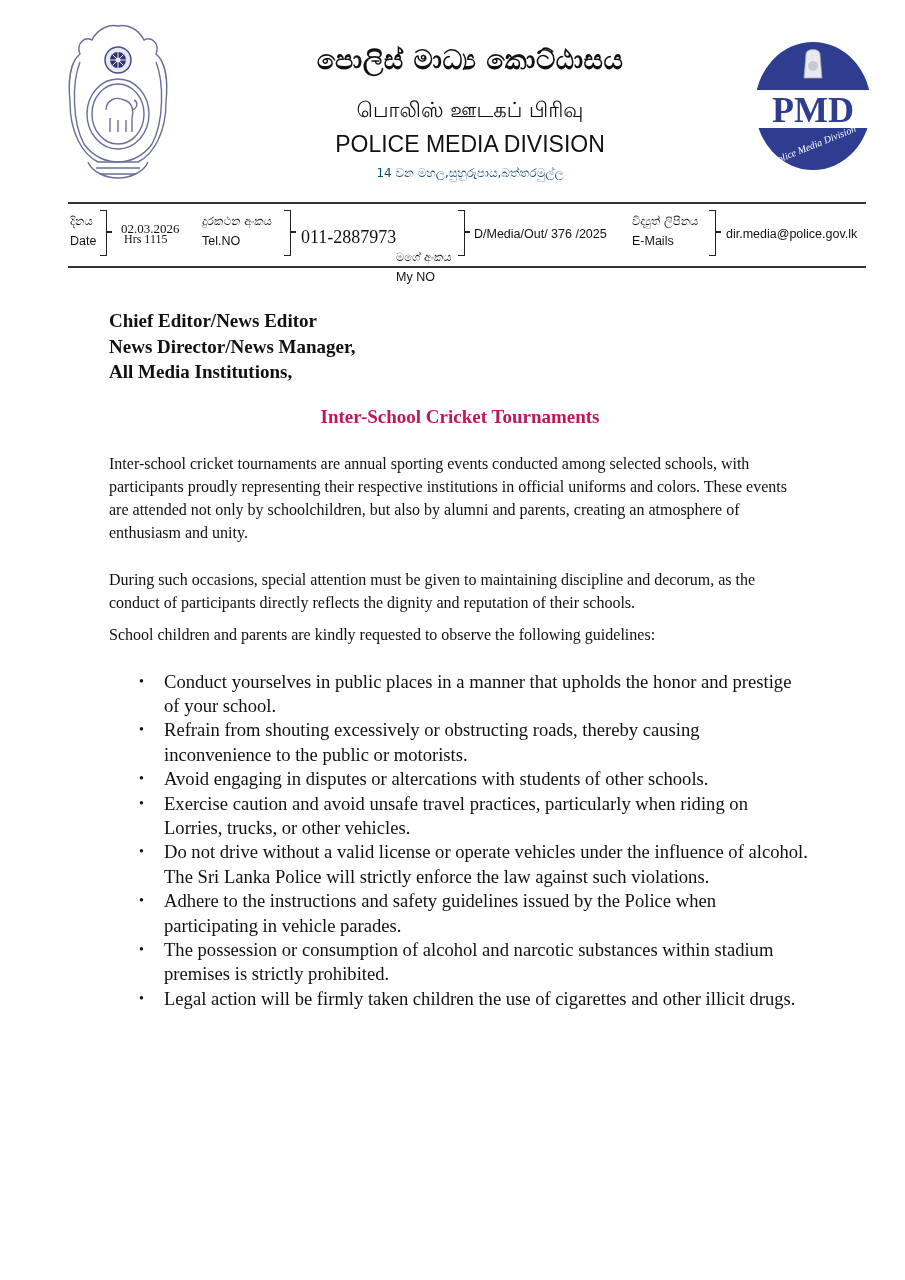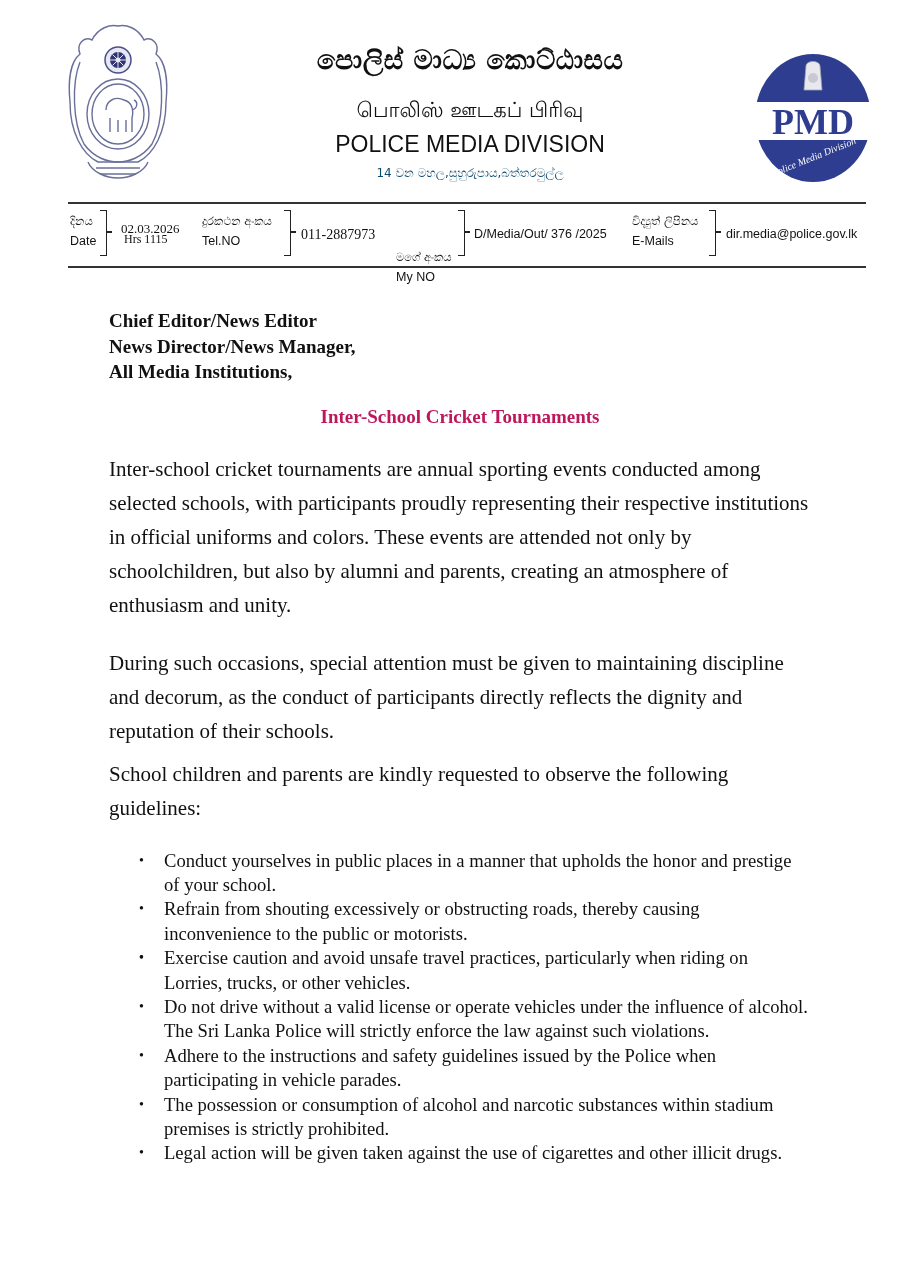--- a/index.html
+++ b/index.html
@@ -1,20 +1,20 @@
 <!DOCTYPE html>
 <html><head>
 <meta charset="utf-8">
 <style>
   html, body { margin: 0; padding: 0; background: #ffffff; }
   body { width: 905px; height: 1280px; position: relative; overflow: hidden; color: #111; }
 
   
   .crest { position: absolute; left: 62px; top: 22px; width: 112px; height: 162px; }
-  .pmd-logo { position: absolute; left: 752px; top: 50px; width: 122px; height: 135px; }
+  .pmd-logo { position: absolute; left: 752px; top: 38px; width: 122px; height: 135px; }
 
   .head-text { position: absolute; left: 300px; top: 40px; width: 340px; text-align: center; }
   .head-si { font-family: "DejaVu Sans", sans-serif; font-weight: bold; font-size: 27px; line-height: 40px; color: #111; letter-spacing: 0.5px; }
   .head-ta { font-family: "DejaVu Sans", sans-serif; font-size: 21px; line-height: 34px; color: #111; margin-top: 13px; }
   .head-en { font-family: "Liberation Sans", sans-serif; font-size: 23px; line-height: 30px; color: #111; margin-top: 2px; }
   .head-addr { font-family: "DejaVu Sans", sans-serif; font-size: 12px; line-height: 28px; color: #0c4a6e; }
 
   
   .rule { position: absolute; left: 68px; width: 798px; height: 2px; background: #333; }
   .rule.top { top: 202px; }
@@ -25,21 +25,21 @@
   .ref-label .si { font-family: "DejaVu Sans", sans-serif; font-size: 11.5px; }
   .bracket { position: absolute; top: 210px; width: 6px; height: 44px; border: 1.5px solid #222; border-left: none; }
   .bracket::after { content: ""; position: absolute; right: -6px; top: 20px; width: 5px; height: 1.5px; background: #222; }
   .ref-value { position: absolute; font-family: "Liberation Serif", serif; font-size: 13px; color: #111; white-space: nowrap; }
   .ref-value.sans { font-family: "Liberation Sans", sans-serif; font-size: 12.5px; }
 
   
   .doc { position: absolute; left: 109px; top: 308px; width: 700px; font-family: "Liberation Serif", serif; color: #111; }
   .addressee { font-weight: bold; font-size: 19px; line-height: 25.5px; }
   .doc-title { text-align: center; color: #c8202c; font-weight: bold; font-size: 19px; line-height: 24px; margin-top: 20px; padding-left: 2px; }
-  .para { font-size: 21px; line-height: 34px; margin: 0; }
+  .para { font-size: 16px; line-height: 23px; margin: 0; }
   .p1 { margin-top: 23px; }
   .p2 { margin-top: 24px; }
   .p3 { margin-top: 9px; }
   .bullets { list-style: none; margin: 24px 0 0 0; padding: 0; }
   .bullets li { position: relative; padding-left: 55px; font-size: 18.6px; line-height: 24.4px; }
   .bullets li .dot { position: absolute; left: 30px; top: 0; font-size: 14px; }
 </style>
 </head>
 <body>
 
@@ -92,21 +92,21 @@
 </div>
 <div class="bracket" style="left:100px;"></div>
 <div class="ref-value" style="left:121px; top:221px;">02.03.2026</div>
 <div class="ref-value" style="left:124px; top:232px; font-size:12px;">Hrs 1115</div>
 
 <div class="ref-cell" style="left:202px;">
   <div class="ref-label"><span class="si">දුරකථන අංකය</span></div>
   <div class="ref-label">Tel.NO</div>
 </div>
 <div class="bracket" style="left:284px;"></div>
-<div class="ref-value" style="left:301px; top:227px; font-size:14px;">011-2887973</div>
+<div class="ref-value" style="left:301px; top:227px; font-size:18px;">011-2887973</div>
 
 <div class="ref-cell" style="left:396px;margin-top:36px;">
   <div class="ref-label"><span class="si">මගේ අංකය</span></div>
   <div class="ref-label">My NO</div>
 </div>
 <div class="bracket" style="left:458px;"></div>
 <div class="ref-value sans" style="left:474px; top:227px;">D/Media/Out/  376 /2025</div>
 
 <div class="ref-cell" style="left:632px;">
   <div class="ref-label"><span class="si">විද්‍යුත් ලිපිනය</span></div>
@@ -124,20 +124,20 @@
 
   <div class="doc-title" style="color: #be185d;">Inter-School Cricket Tournaments</div>
 
   <p class="para p1">Inter-school cricket tournaments are annual sporting events conducted among selected schools, with participants proudly representing their respective institutions in official uniforms and colors. These events are attended not only by schoolchildren, but also by alumni and parents, creating an atmosphere of enthusiasm and unity.</p>
   <p class="para p2">During such occasions, special attention must be given to maintaining discipline and decorum, as the conduct of participants directly reflects the dignity and reputation of their schools.</p>
   <p class="para p3">School children and parents are kindly requested to observe the following guidelines:</p>
 
   <ul class="bullets">
     <li><span class="dot">•</span><span>Conduct yourselves in public places in a manner that upholds the honor and prestige of your school.</span></li>
     <li><span class="dot">•</span><span>Refrain from shouting excessively or obstructing roads, thereby causing inconvenience to the public or motorists.</span></li>
-    <li><span class="dot">•</span></li>
+    <li><span class="dot">•</span><span>Avoid engaging in disputes or altercations with students of other schools.</span></li>
     <li><span class="dot">•</span><span>Exercise caution and avoid unsafe travel practices, particularly when riding on Lorries, trucks, or other vehicles.</span></li>
     <li><span class="dot">•</span><span>Do not drive without a valid license or operate vehicles under the influence of alcohol. The Sri Lanka Police will strictly enforce the law against such violations.</span></li>
     <li><span class="dot">•</span><span>Adhere to the instructions and safety guidelines issued by the Police when participating in vehicle parades.</span></li>
     <li><span class="dot">•</span><span>The possession or consumption of alcohol and narcotic substances within stadium premises is strictly prohibited.</span></li>
-    <li><span class="dot">•</span><span>Legal action will be given taken against the use of cigarettes and other illicit drugs.</span></li>
+    <li><span class="dot">•</span><span>Legal action will be firmly taken children the use of cigarettes and other illicit drugs.</span></li>
   </ul>
 </div>
 
 </body></html>

